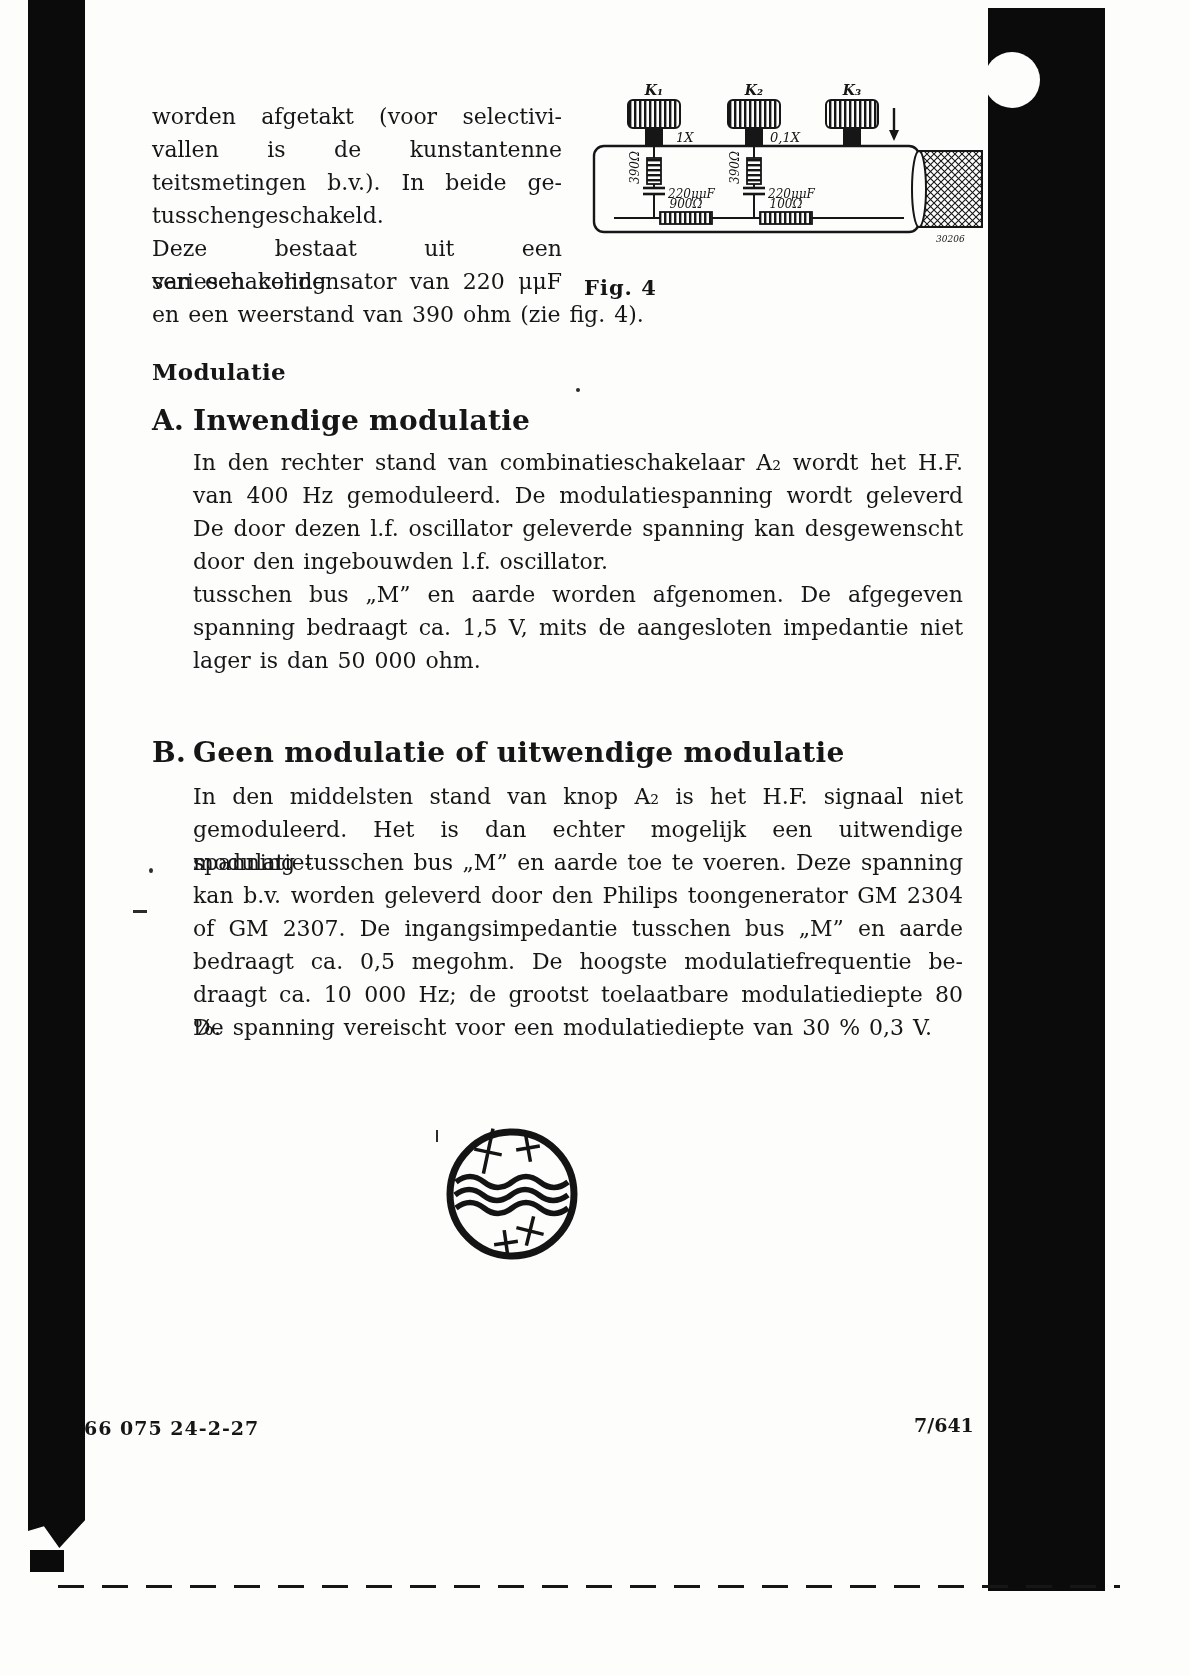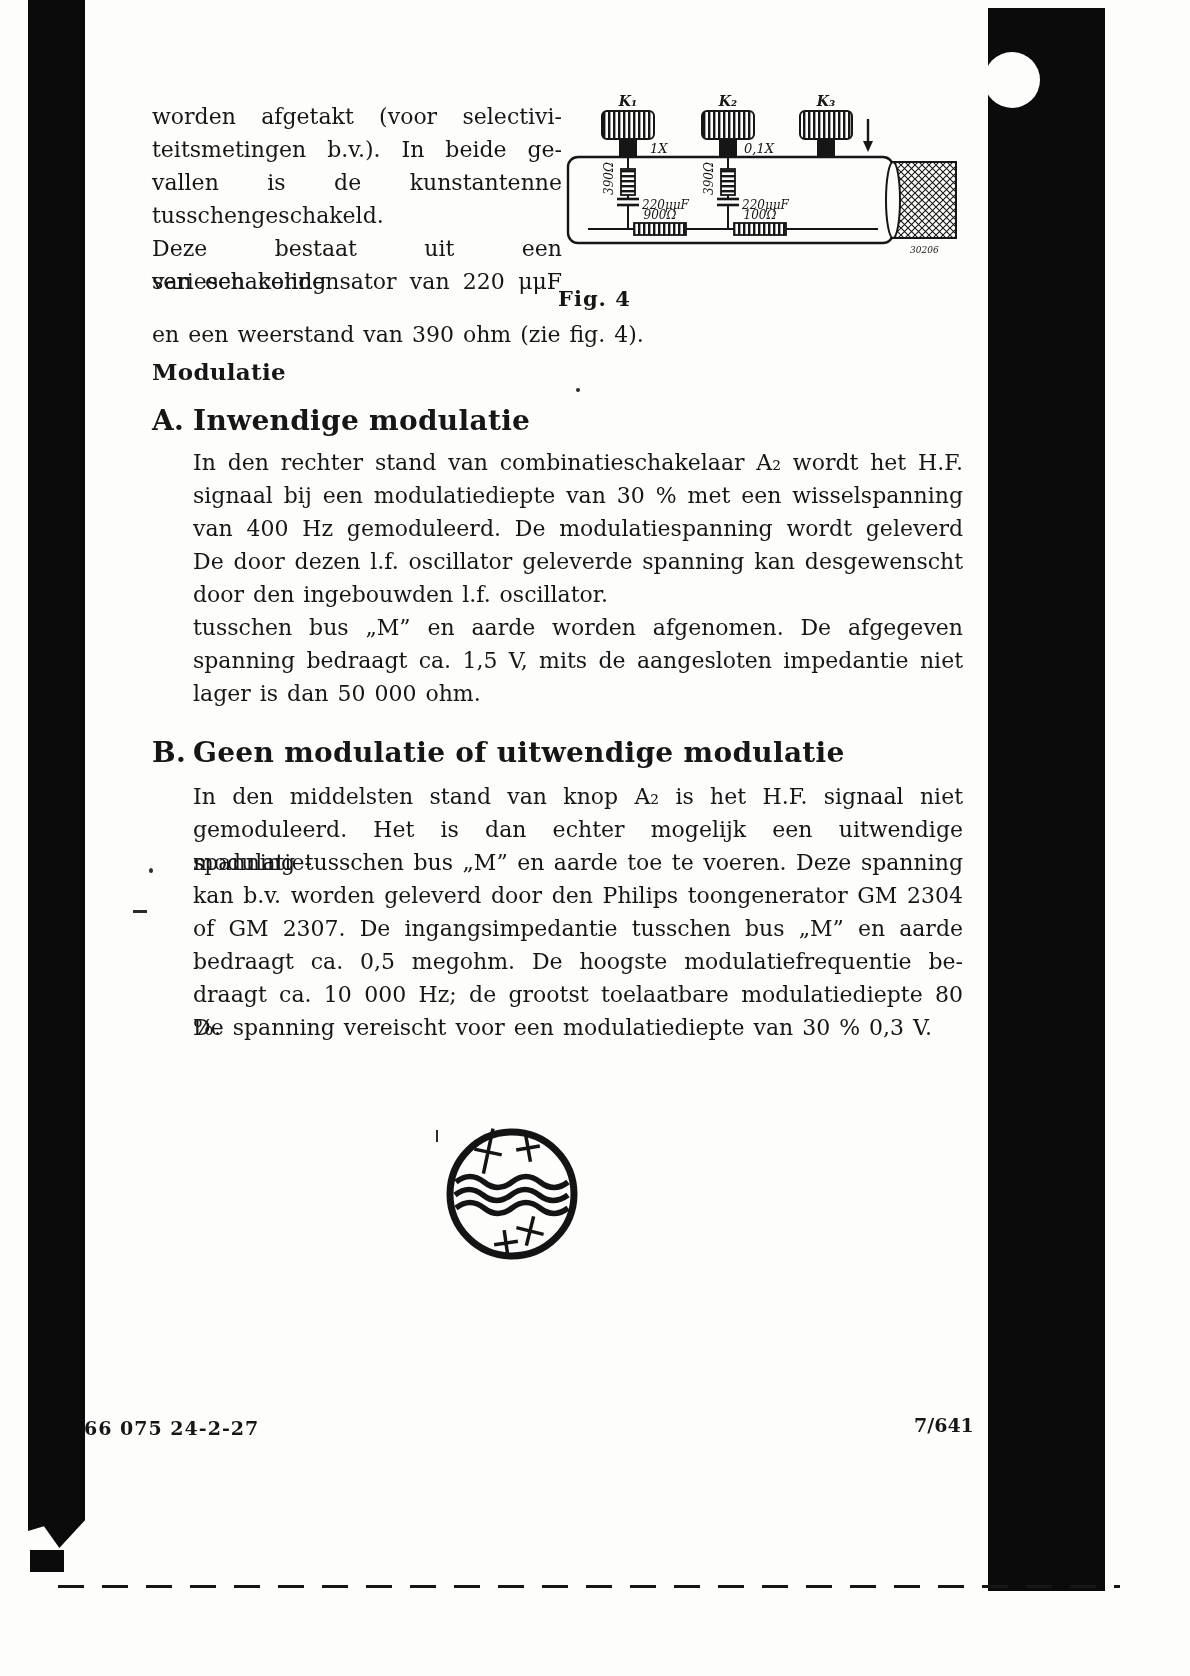--- a/index.html
+++ b/index.html
@@ -11,22 +11,22 @@
   .bar-right{position:absolute;left:988px;top:8px;width:117px;height:1583px;background:#0b0b0b;}
   .punch-hole{position:absolute;left:-4px;top:44px;width:56px;height:56px;background:#fdfdfc;border-radius:50%;}
   .blob{position:absolute;left:30px;top:1550px;width:34px;height:22px;background:#0b0b0b;}
   .dashes{position:absolute;left:58px;top:1585px;width:1062px;height:3px;
           background:repeating-linear-gradient(90deg,#161616 0 26px,transparent 26px 44px);}
   
   .tline{font-size:22px;line-height:33px;height:33px;word-spacing:2px;}
   .jl{text-align:justify;text-align-last:justify;}
   .el{text-align:center;text-align-last:left;}
   .intro-col{position:absolute;left:152px;top:100px;width:410px;}
-  .intro-full{position:absolute;left:152px;top:298px;width:780px;margin-top:20px;}
-  .figure{position:absolute;left:558px;top:84px;width:410px;margin-top:11px;}
+  .intro-full{position:absolute;left:152px;top:298px;width:780px;}
+  .figure{position:absolute;left:584px;top:84px;width:410px;}
   .fig-caption{font-weight:700;font-size:21px;margin-top:2px;letter-spacing:1px;}
   .h-mod{position:absolute;left:152px;top:358px;font-weight:700;font-size:23px;letter-spacing:.3px;text-align:center;}
   .sec-head{position:absolute;left:152px;width:790px;font-weight:700;font-size:28px;letter-spacing:.3px;}
   .sec-label{display:inline-block;width:41px;}
   .body-block{position:absolute;left:193px;width:770px;}
   .logo{position:absolute;left:442px;top:1124px;width:140px;height:140px;}
   .footer-left{position:absolute;left:84px;top:1417px;font-weight:700;font-size:19px;letter-spacing:1px;}
   .footer-right{position:absolute;left:914px;top:1414px;font-weight:700;font-size:19px;}
   .artifact{position:absolute;background:#2b2b2b;}
   svg text{font-family:"DejaVu Serif","Liberation Serif",serif;}
@@ -43,22 +43,22 @@
   </div>
   <div class="blob"></div>
   <div class="dashes"></div>
   <div class="artifact" style="left:133px;top:910px;width:14px;height:3px;"></div>
   <div class="artifact" style="left:149px;top:868px;width:4px;height:5px;border-radius:50%;"></div>
   <div class="artifact" style="left:576px;top:388px;width:4px;height:4px;border-radius:50%;"></div>
   <div class="artifact" style="left:436px;top:1130px;width:2px;height:12px;"></div>
 
   <div class="intro-col">
     <div class="tline jl">worden afgetakt (voor selectivi-</div>
+    <div class="tline jl">vallen is de kunstantenne</div>
     <div class="tline jl">teitsmetingen b.v.). In beide ge-</div>
-    <div class="tline jl">vallen is de kunstantenne</div>
     <div class="tline el">tusschengeschakeld.</div>
     <div class="tline jl">Deze bestaat uit een serieschakeling</div>
     <div class="tline jl">van een condensator van 220 μμF</div>
   </div>
   <div class="intro-full tline el">en een weerstand van 390 ohm (zie fig. 4).</div>
 
   <div class="figure">
     <svg width="410" height="185" viewBox="0 0 410 185">
       <defs>
         <pattern id="ribsV" width="5" height="6" patternUnits="userSpaceOnUse">
@@ -139,21 +139,20 @@
     <div class="fig-caption">Fig. 4</div>
   </div>
 
   <div class="h-mod">Modulatie</div>
 
   <div class="sec-head" style="top:404px;">
     <span class="sec-label">A.</span><span>Inwendige modulatie</span>
   </div>
   <div class="body-block" style="top:446px;">
     <div class="tline jl">In den rechter stand van combinatieschakelaar A₂ wordt het H.F.</div>
-    <div class="tline jl">signaal bij een modulatiediepte van 30 % met een wisselspanning</div>
     <div class="tline jl">van 400 Hz gemoduleerd. De modulatiespanning wordt geleverd</div>
     <div class="tline jl">De door dezen l.f. oscillator geleverde spanning kan desgewenscht</div>
     <div class="tline el">door den ingebouwden l.f. oscillator.</div>
     <div class="tline jl">tusschen bus „M” en aarde worden afgenomen. De afgegeven</div>
     <div class="tline jl">spanning bedraagt ca. 1,5 V, mits de aangesloten impedantie niet</div>
     <div class="tline el">lager is dan 50 000 ohm.</div>
   </div>
 
   <div class="sec-head" style="top:736px;">
     <span class="sec-label">B.</span><span>Geen modulatie of uitwendige modulatie</span>

